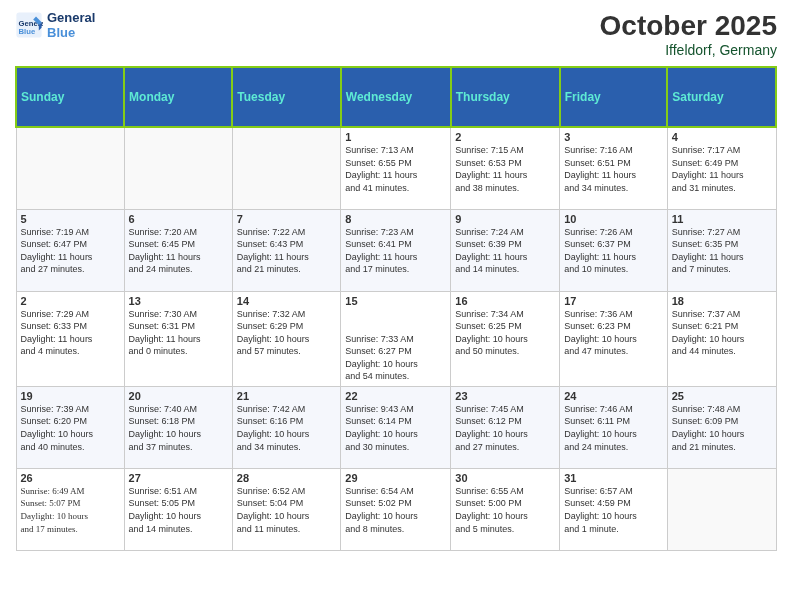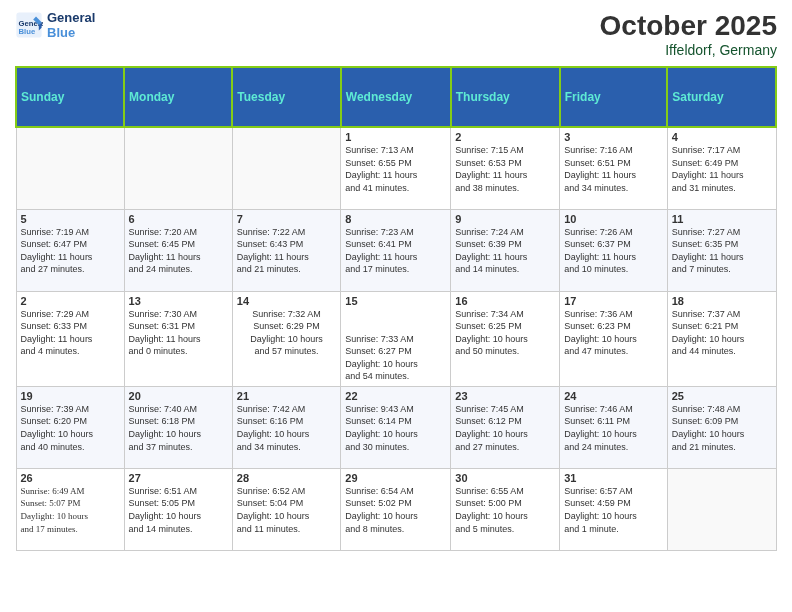--- a/index.html
+++ b/index.html
@@ -219,21 +219,21 @@
           </td>
           <td>
             <span class="day-num">13</span>
             <div class="day-info" style="white-space: pre-line;">Sunrise: 7:30 AM
 Sunset: 6:31 PM
 Daylight: 11 hours
 and 0 minutes.</div>
           </td>
           <td>
             <span class="day-num">14</span>
-            <div class="day-info" style="white-space: pre-line; text-align: center;">Sunrise: 7:32 AM
+            <div class="day-info" style="white-space: pre-line;">Sunrise: 7:32 AM
 Sunset: 6:29 PM
 Daylight: 10 hours
 and 57 minutes.</div>
           </td>
           <td>
             <span class="day-num">15</span>
             <div class="day-info" style="white-space: pre-line; margin-top: 26px;">Sunrise: 7:33 AM
 Sunset: 6:27 PM
 Daylight: 10 hours
 and 54 minutes.</div>

